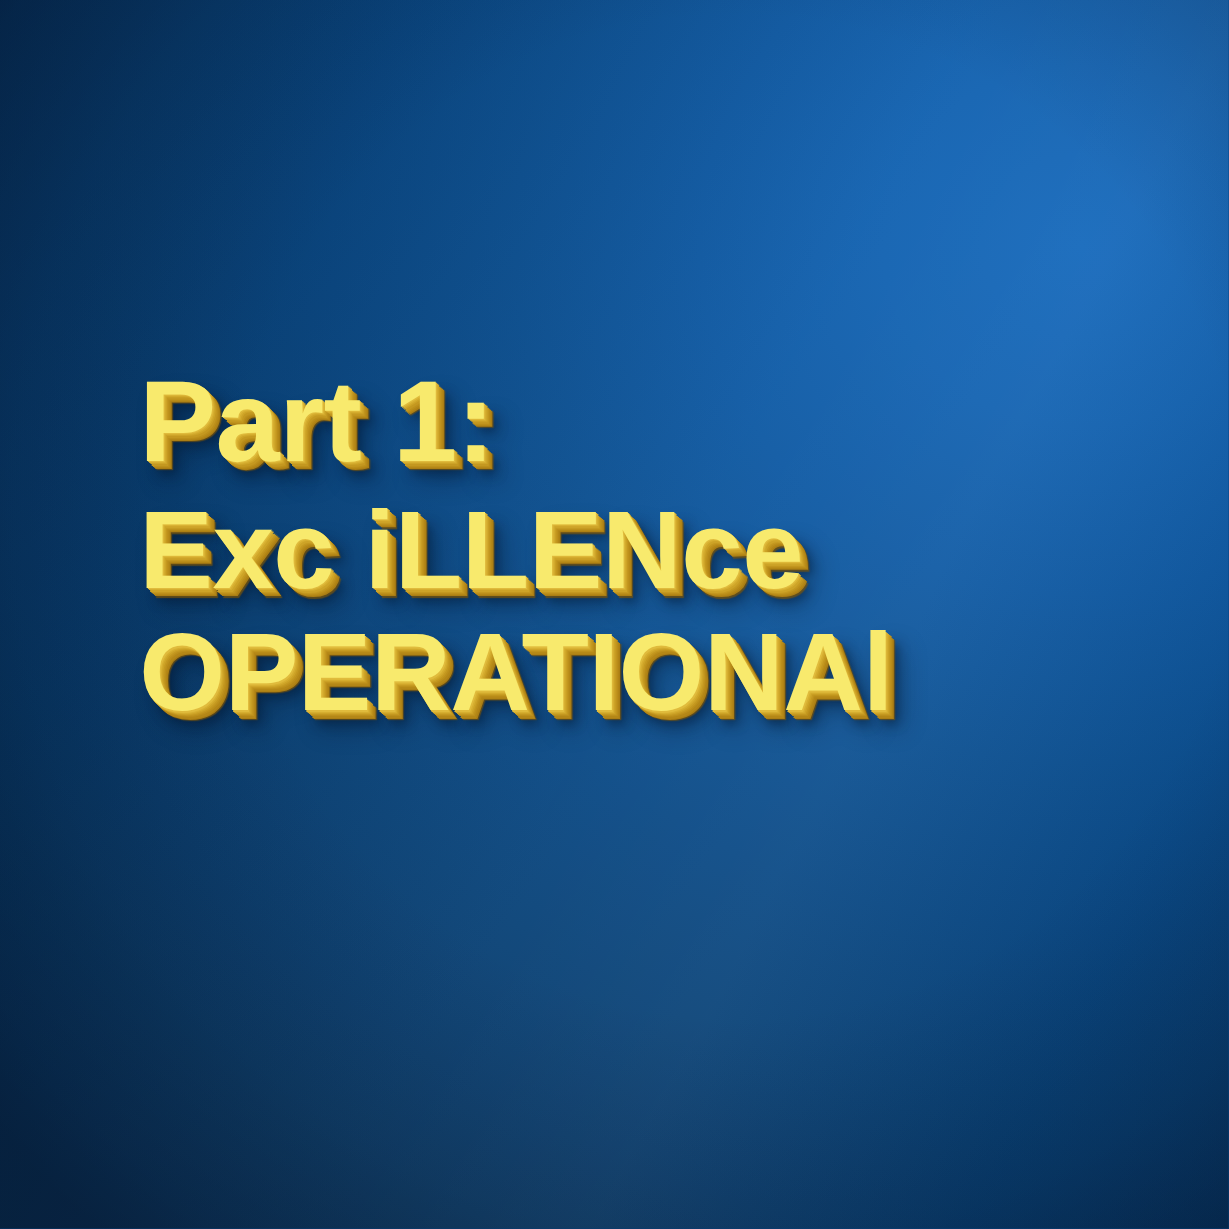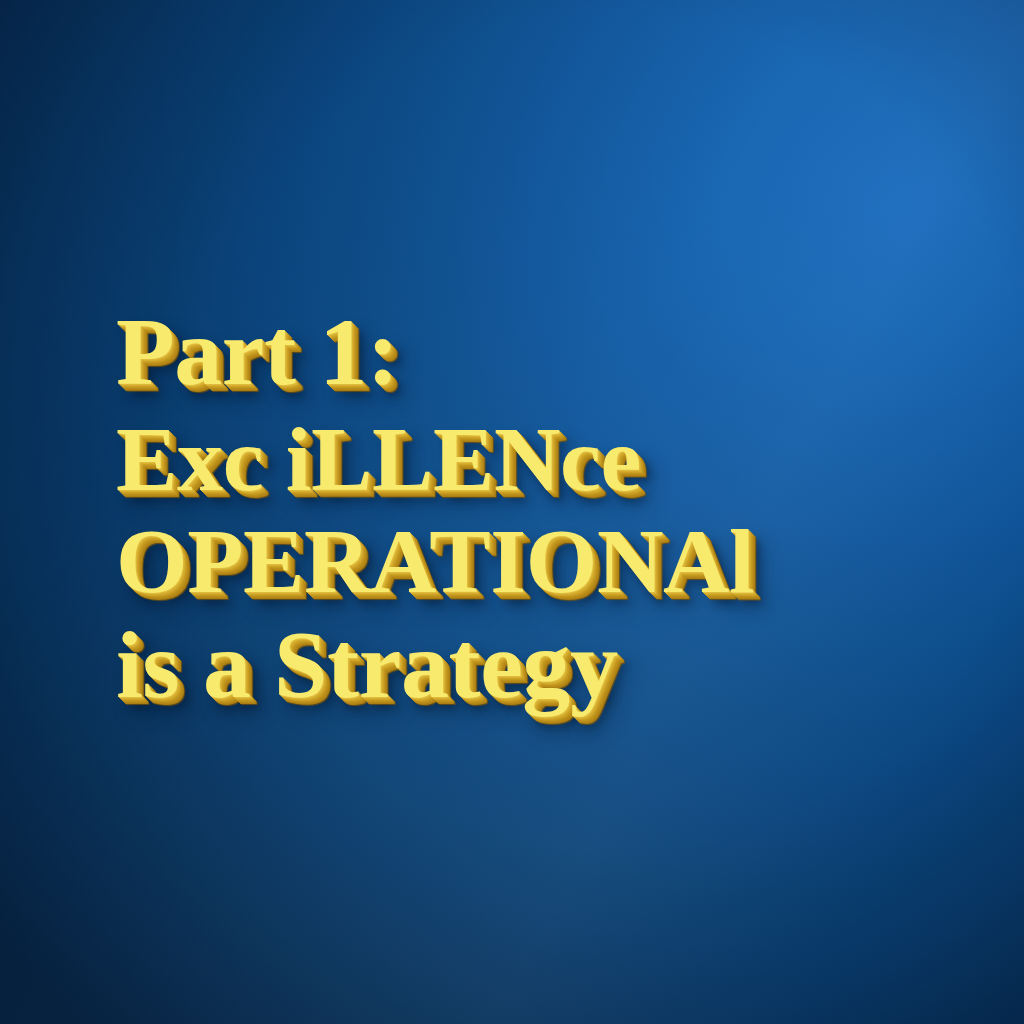--- a/index.html
+++ b/index.html
@@ -7,21 +7,21 @@
     margin: 0;
     padding: 0;
     background: #05305e;
   }
 
   #slide {
     position: relative;
     width: 1024px;
     height: 1024px;
     overflow: hidden;
-    font-family: Liberation Serif, serif;
+    font-family: Liberation Sans, sans-serif;
     background-color: #0a4385;
     
     background-image:
       radial-gradient(ellipse 115% 105% at 88% 20%,
         #1468bb 0%,
         #1262b1 14%,
         #0f5aa4 27%,
         #0d5294 40%,
         #0b4a86 53%,
         #0a4378 66%,
@@ -96,16 +96,15 @@
 
 <div id="slide">
 
   <div id="bg-sheen"></div>
   <div id="bg-vignette"></div>
 
   <div id="headline">
     <span class="line line-1">Part 1:</span>
     <span class="line line-3">Exc iLLENce</span>
     <span class="line line-2">OPERATIONAl</span>
-    <span class="line line-4">is a Strategy</span>
   </div>
 
 </div>
 
 </body></html>

